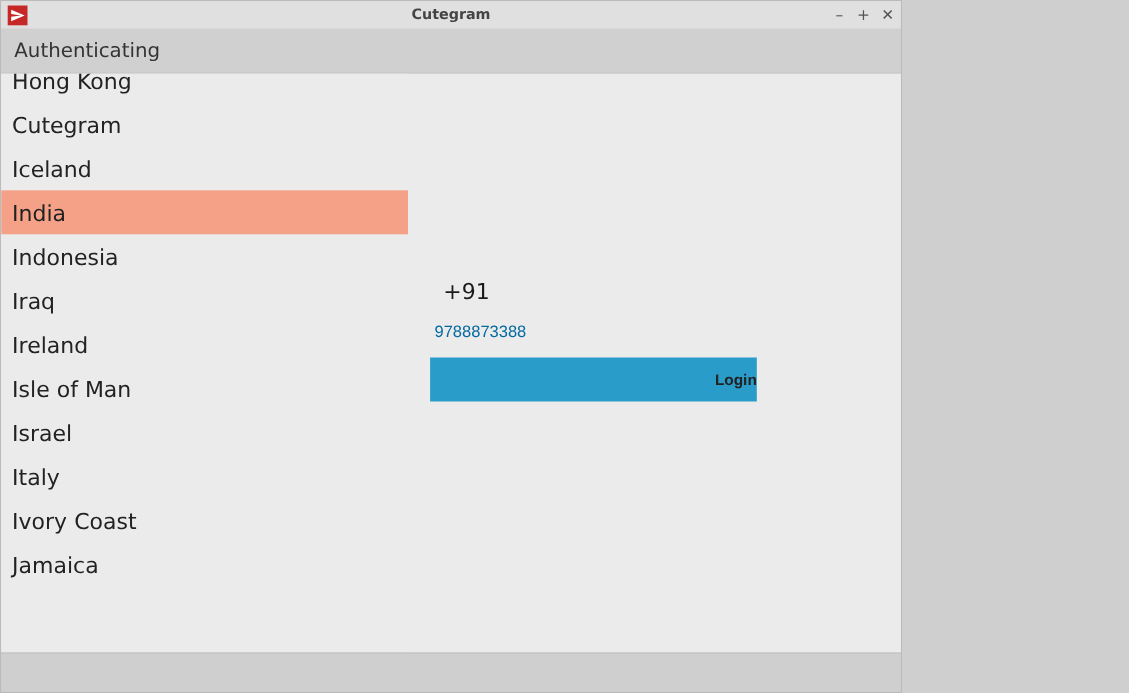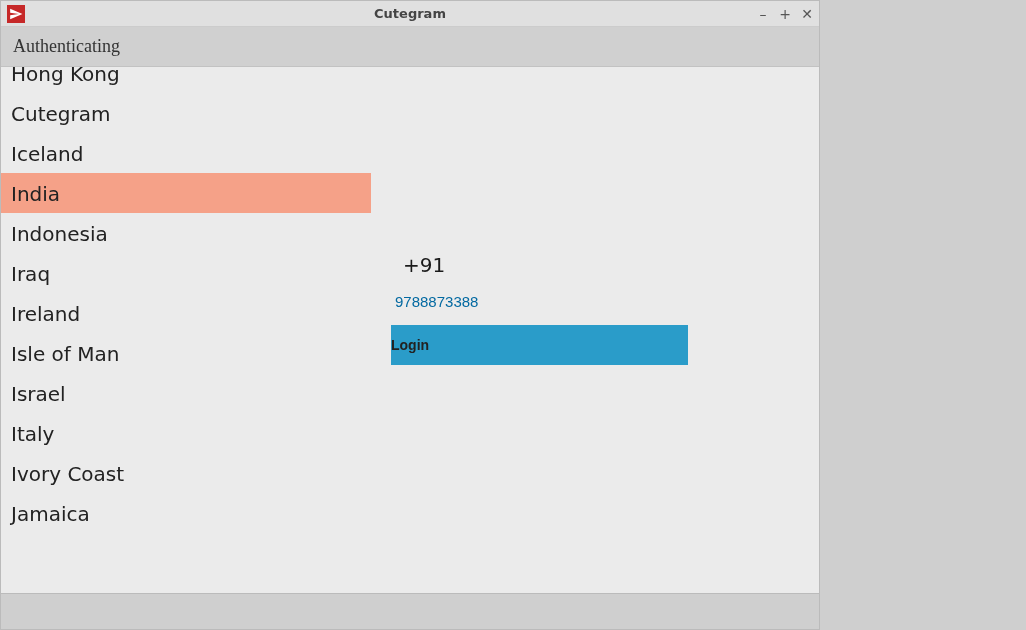--- a/index.html
+++ b/index.html
@@ -59,21 +59,20 @@
 
   .headerbar {
     height: 40px;
     background: #d0d0d0;
     border-bottom: 1px solid #c2c2c2;
     display: flex;
     align-items: center;
     padding: 0 12px;
     font-size: 18px;
     color: #333;
-    font-family: Liberation Serif, serif;
   }
 
   .content {
     flex: 1;
     display: flex;
     background: #ebebeb;
     overflow: hidden;
     position: relative;
   }
   .country-list {
@@ -129,21 +128,21 @@
     width: 297px;
     height: 40px;
     background: #2a9cc9;
     border: none;
     font-weight: bold;
     font-size: 14px;
     color: #222;
     cursor: pointer;
     display: flex;
     align-items: center;
-    justify-content: flex-start;
+    justify-content: flex-end;
   }
 
   .footer {
     height: 36px;
     background: #cfcfcf;
     border-top: 1px solid #bbb;
   }
 
   
   .app-icon svg { width: 14px; height: 14px; }

